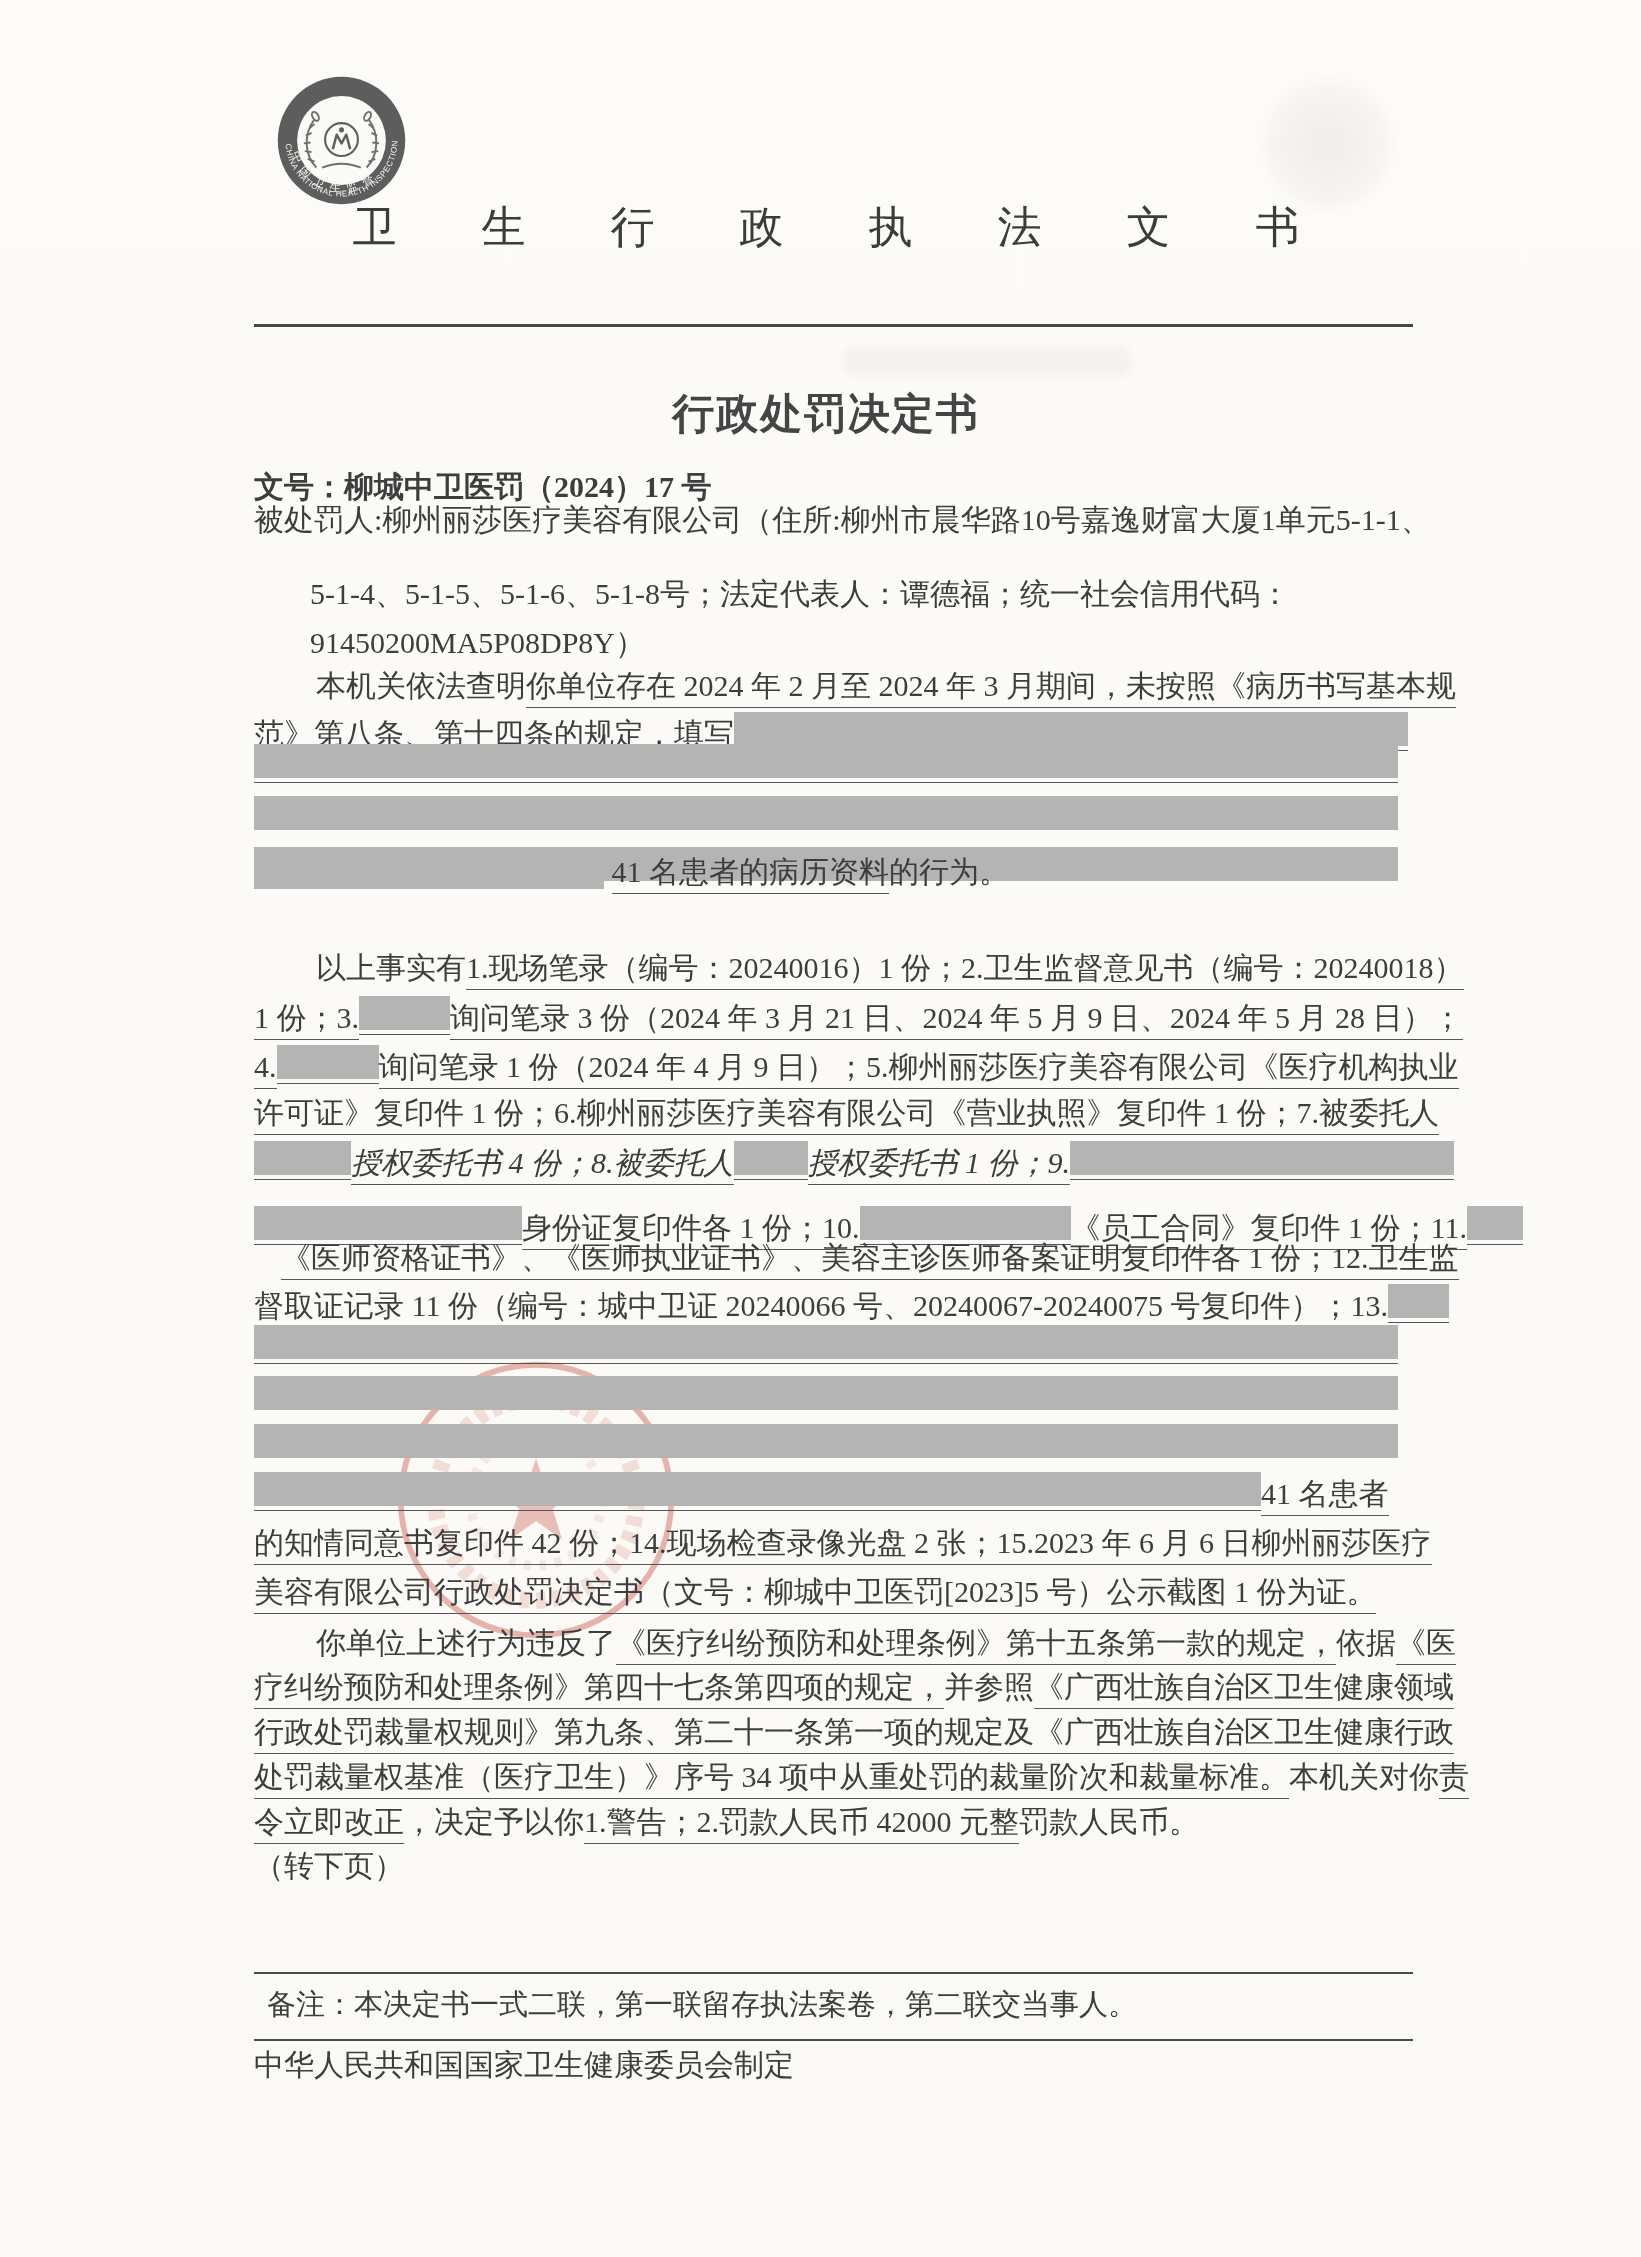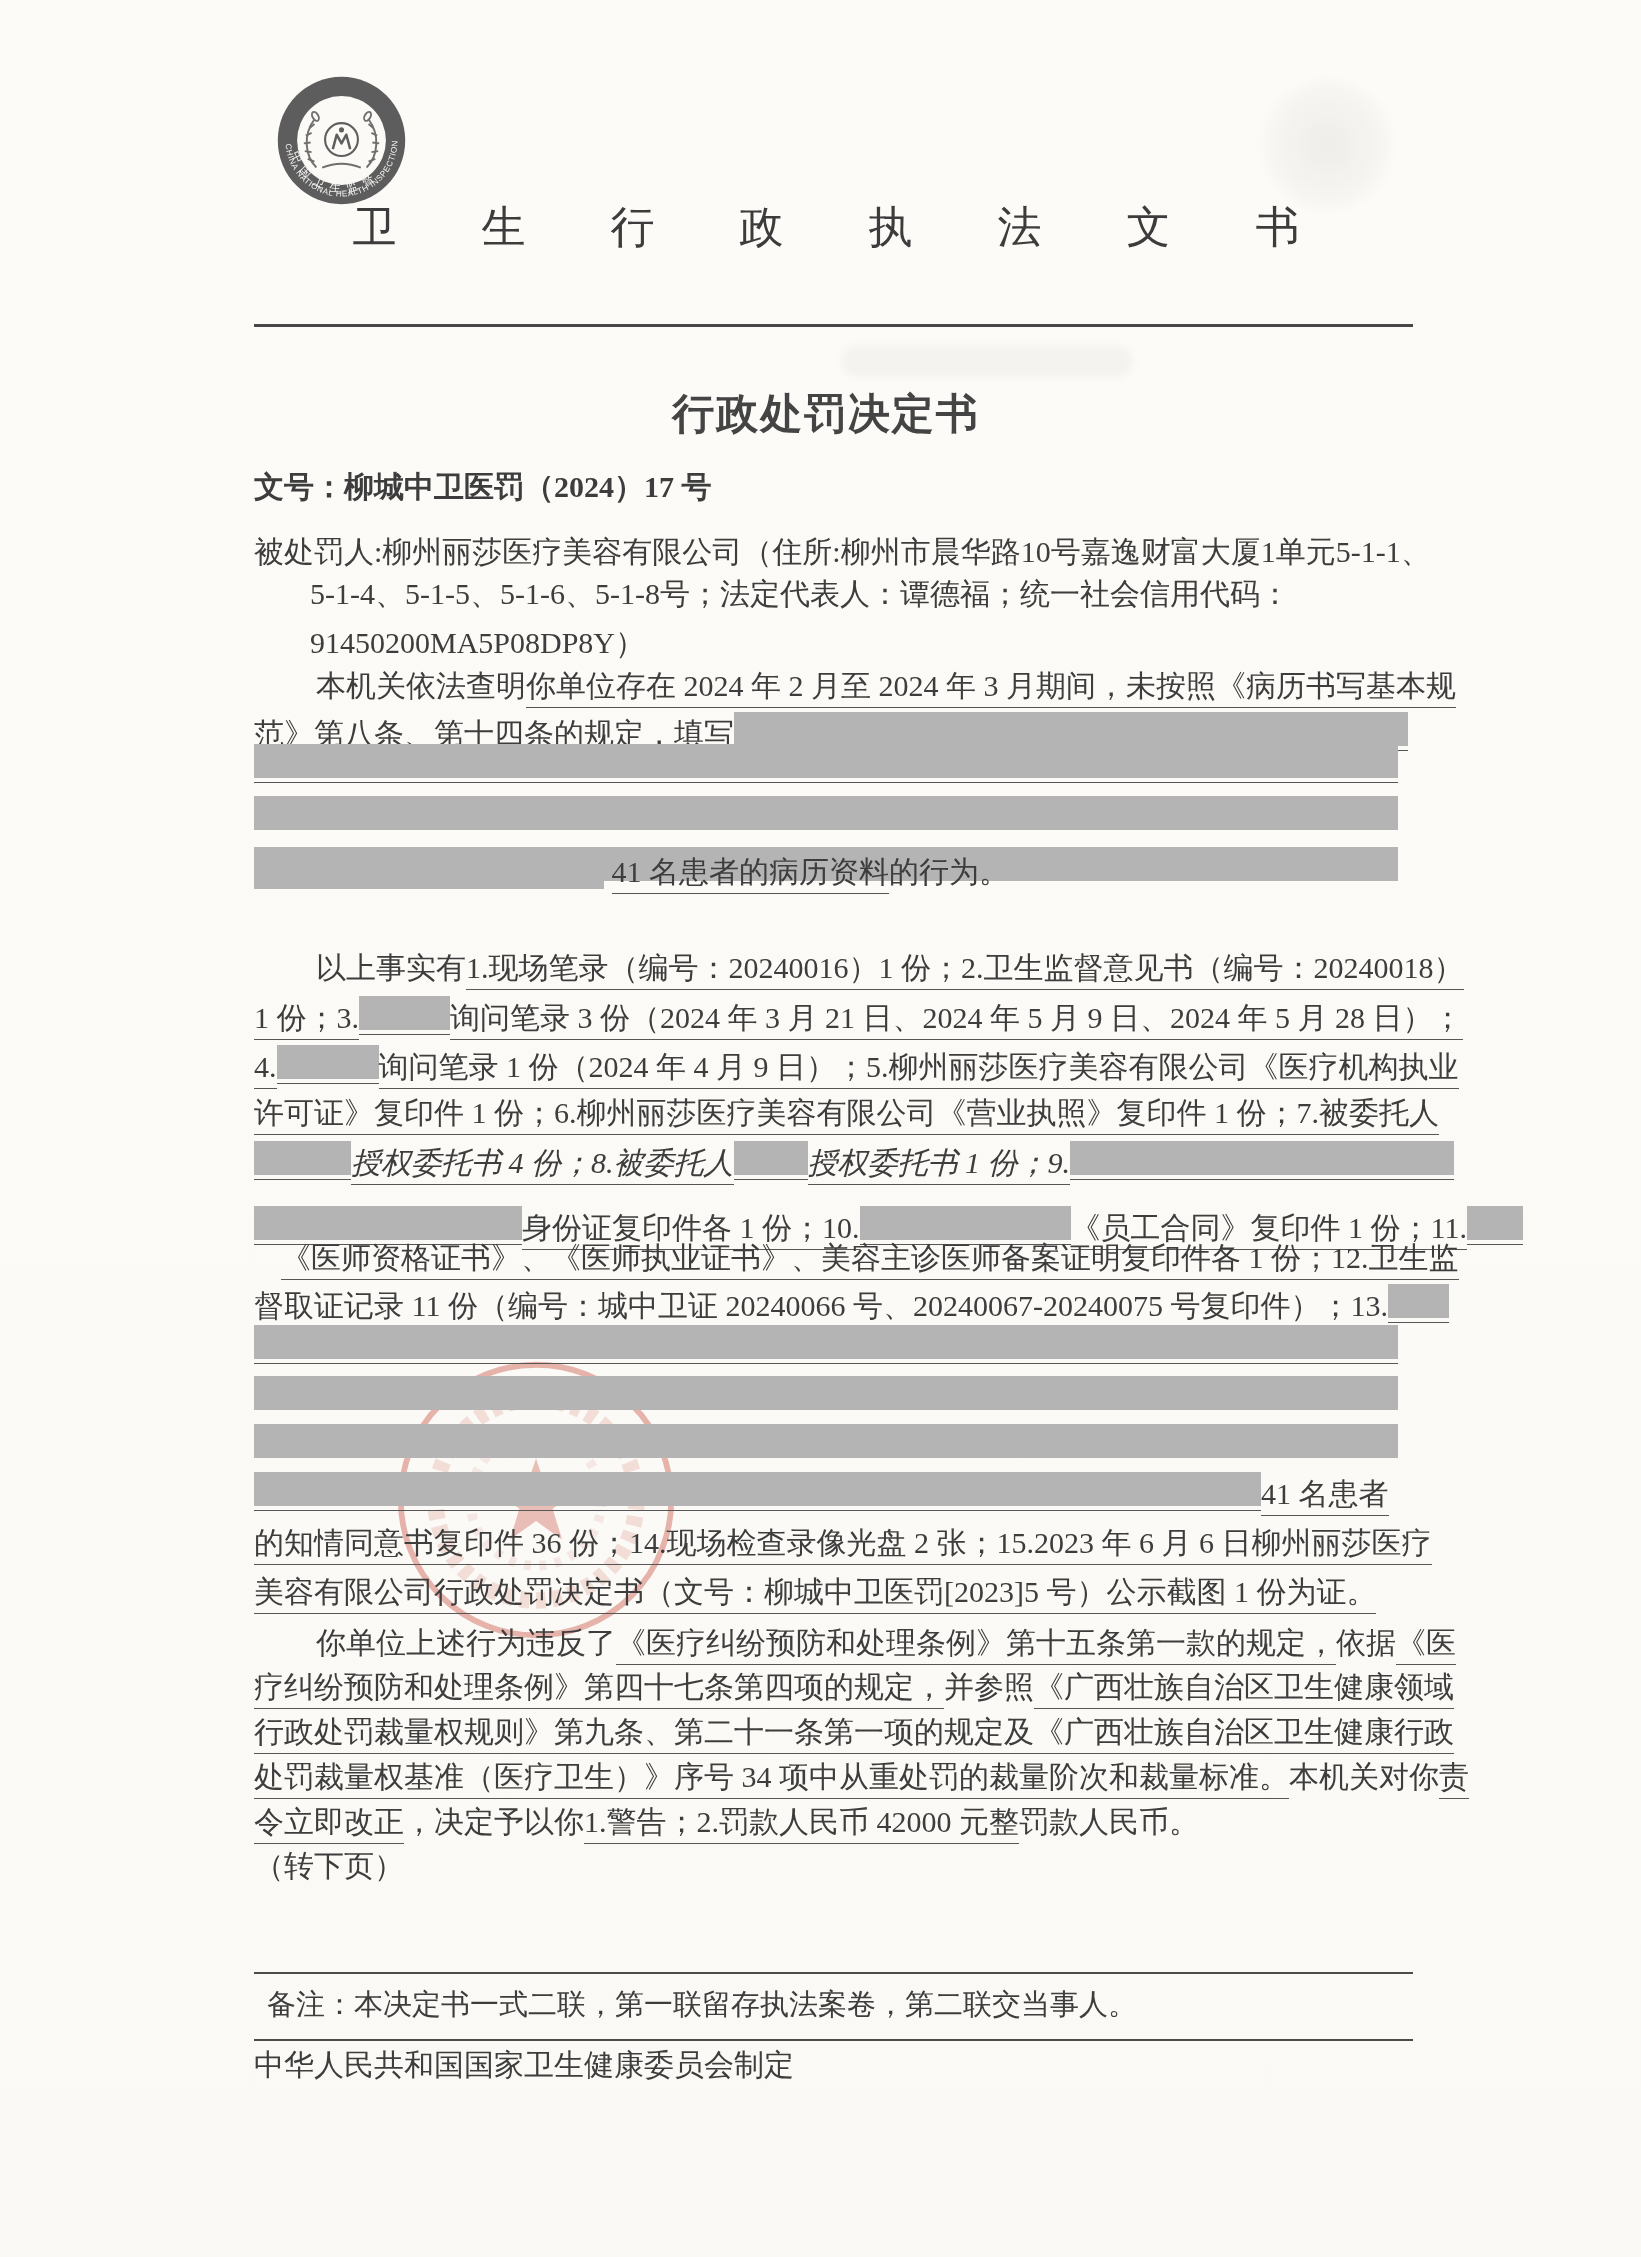--- a/index.html
+++ b/index.html
@@ -114,42 +114,42 @@
   <div id="doc-number">文号：柳城中卫医罚（2024）17 号</div>
 
   <svg id="seal" viewBox="0 0 295 295">
     <circle cx="147" cy="147" r="140" fill="none" stroke="rgba(200,72,58,0.40)" stroke-width="6"></circle>
     <circle cx="147" cy="147" r="104" fill="none" stroke="rgba(200,72,58,0.16)" stroke-width="17" stroke-dasharray="10 7"></circle>
     <circle cx="147" cy="147" r="68" fill="none" stroke="rgba(200,72,58,0.10)" stroke-width="10" stroke-dasharray="7 9"></circle>
     <path d="M 147,104 L 157.6,135.6 L 190.9,136.1 L 164.2,156 L 174,187.9 L 147,168.8 L 120,187.9 L 129.8,156 L 103.1,136.1 L 136.4,135.6 Z" fill="rgba(200,72,58,0.34)"></path>
   </svg>
 
   <div id="doc-body">
-      <div class="line" style="top: 532px;"><span class="seg">被处罚人:柳州丽莎医疗美容有限公司（住所:柳州市晨华路10号嘉逸财富大厦1单元5-1-1、</span></div>
+      <div class="line" style="top: 500px;"><span class="seg">被处罚人:柳州丽莎医疗美容有限公司（住所:柳州市晨华路10号嘉逸财富大厦1单元5-1-1、</span></div>
       <div class="line" style="top: 574px; padding-left: 56px;"><span class="seg">5-1-4、5-1-5、5-1-6、5-1-8号；法定代表人：谭德福；统一社会信用代码：</span></div>
       <div class="line" style="top: 623px; padding-left: 56px;"><span class="seg">91450200MA5P08DP8Y）</span></div>
       <div class="line" style="top: 666px; padding-left: 62px;"><span class="seg">本机关依法查明</span><span class="seg u">你单位存在 2024 年 2 月至 2024 年 3 月期间，未按照《病历书写基本规</span></div>
       <div class="line" style="top: 712px;"><span class="seg u">范》第八条、第十四条的规定，填写</span><span class="redact u" style="width: 674px;"></span></div>
       <div class="line" style="top: 744px;"><span class="redact u" style="width: 1144px;"></span></div>
       <div class="line" style="top: 796px;"><span class="redact" style="width: 1144px;"></span></div>
       <div class="line" style="top: 847px;"><span class="redact" style="width: 1144px;"></span></div>
       <div class="line" style="top: 852px;"><span class="redact" style="width: 350px;"></span><span class="seg"> </span><span class="seg u">41 名患者的病历资料</span><span class="seg">的行为。</span></div>
       <div class="line" style="top: 948px; padding-left: 62px;"><span class="seg">以上事实有</span><span class="seg u">1.现场笔录（编号：20240016）1 份；2.卫生监督意见书（编号：20240018）</span></div>
       <div class="line" style="top: 996px;"><span class="seg u">1 份；3.</span><span class="redact u" style="width: 91px;"></span><span class="seg u">询问笔录 3 份（2024 年 3 月 21 日、2024 年 5 月 9 日、2024 年 5 月 28 日）；</span></div>
       <div class="line" style="top: 1045px;"><span class="seg u">4.</span><span class="redact u" style="width: 102px;"></span><span class="seg u">询问笔录 1 份（2024 年 4 月 9 日）；5.柳州丽莎医疗美容有限公司《医疗机构执业</span></div>
       <div class="line" style="top: 1093px;"><span class="seg u">许可证》复印件 1 份；6.柳州丽莎医疗美容有限公司《营业执照》复印件 1 份；7.被委托人</span></div>
       <div class="line" style="top: 1141px; font-style: italic;"><span class="redact u" style="width: 97px;"></span><span class="seg u">授权委托书 4 份；8.被委托人</span><span class="redact u" style="width: 74px;"></span><span class="seg u">授权委托书 1 份；9.</span><span class="redact u" style="width: 384px;"></span></div>
       <div class="line" style="top: 1190px; margin-top: 16px;"><span class="redact u" style="width: 268px;"></span><span class="seg u">身份证复印件各 1 份；10.</span><span class="redact u" style="width: 211px;"></span><span class="seg u">《员工合同》复印件 1 份；11.</span><span class="redact u" style="width: 56px;"></span></div>
       <div class="line" style="top: 1238px; margin-left: 27px;"><span class="seg u">《医师资格证书》、《医师执业证书》、美容主诊医师备案证明复印件各 1 份；12.卫生监</span></div>
       <div class="line" style="top: 1284px;"><span class="seg u">督取证记录 11 份（编号：城中卫证 20240066 号、20240067-20240075 号复印件）；13.</span><span class="redact u" style="width: 61px;"></span></div>
       <div class="line" style="top: 1325px;"><span class="redact u" style="width: 1144px;"></span></div>
       <div class="line" style="top: 1376px;"><span class="redact" style="width: 1144px;"></span></div>
       <div class="line" style="top: 1424px;"><span class="redact" style="width: 1144px;"></span></div>
       <div class="line" style="top: 1472px;"><span class="redact u" style="width: 1007px;"></span><span class="seg u">41 名患者</span></div>
-      <div class="line" style="top: 1523px;"><span class="seg u">的知情同意书复印件 36 份；14.现场检查录像光盘 2 张；15.2023 年 6 月 6 日柳州丽莎医疗</span></div>
+      <div class="line" style="top: 1523px;"><span class="seg u">的知情同意书复印件 42 份；14.现场检查录像光盘 2 张；15.2023 年 6 月 6 日柳州丽莎医疗</span></div>
       <div class="line" style="top: 1572px;"><span class="seg u">美容有限公司行政处罚决定书（文号：柳城中卫医罚[2023]5 号）公示截图 1 份为证。</span></div>
       <div class="line" style="top: 1623px; padding-left: 62px;"><span class="seg">你单位上述行为违反了</span><span class="seg u">《医疗纠纷预防和处理条例》第十五条第一款的规定，</span><span class="seg">依据</span><span class="seg u">《医</span></div>
       <div class="line" style="top: 1667px;"><span class="seg u">疗纠纷预防和处理条例》第四十七条第四项的规定，</span><span class="seg">并参照</span><span class="seg u">《广西壮族自治区卫生健康领域</span></div>
       <div class="line" style="top: 1712px;"><span class="seg u">行政处罚裁量权规则》第九条、第二十一条第一项的规定及《广西壮族自治区卫生健康行政</span></div>
       <div class="line" style="top: 1757px;"><span class="seg u">处罚裁量权基准（医疗卫生）》序号 34 项中从重处罚的裁量阶次和裁量标准。</span><span class="seg">本机关对你</span><span class="seg u">责</span></div>
       <div class="line" style="top: 1802px;"><span class="seg u">令立即改正</span><span class="seg">，决定予以你</span><span class="seg u">1.警告；2.罚款人民币 42000 元整</span><span class="seg">罚款人民币。</span></div>
       <div class="line" style="top: 1846px;"><span class="seg">（转下页）</span></div>
     </div>
 
   <div id="footer-rule-1" class="footer-rule"></div>

